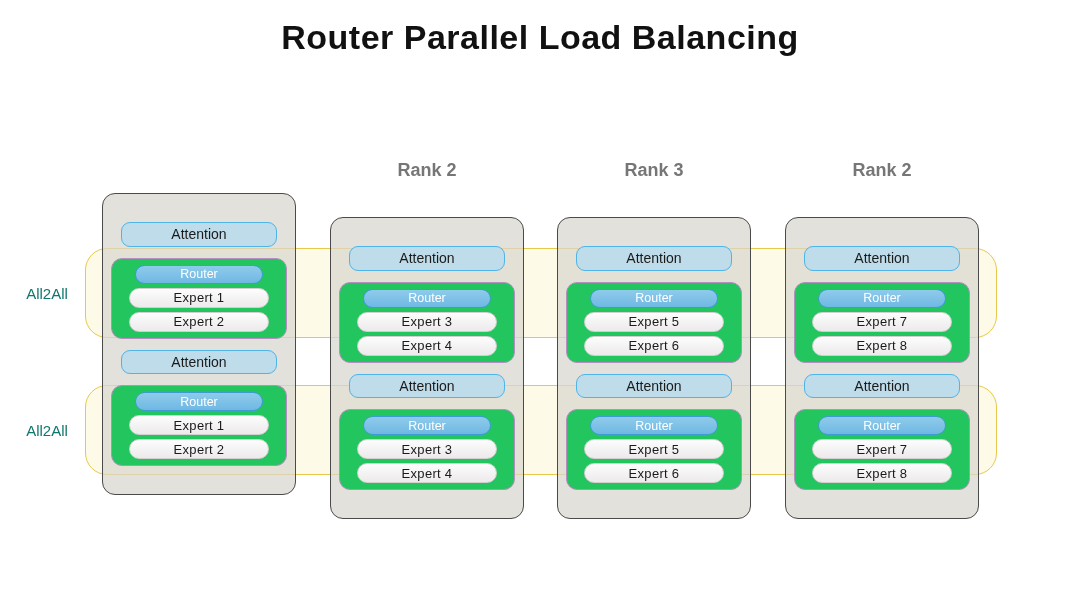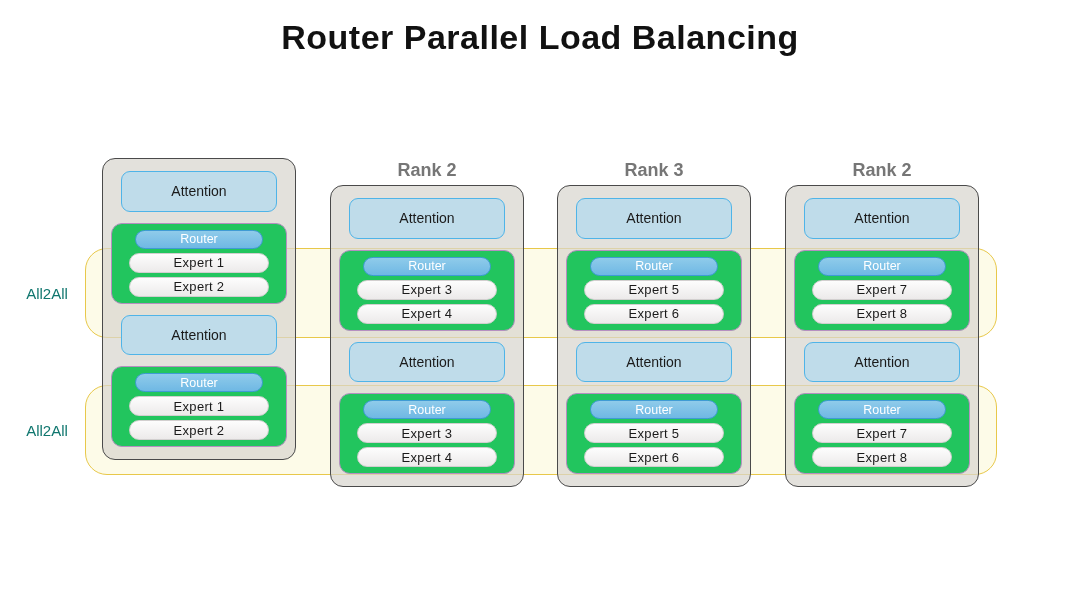--- a/index.html
+++ b/index.html
@@ -76,25 +76,26 @@
   }
 
   .rank-card {
     position: relative;
     width: 194px;
     height: 302px;
     background: rgba(216,214,206,0.72);
     border: 1.6px solid #4a4a4a;
     border-radius: 13px;
     box-sizing: border-box;
-    padding: 12px 12px;
+    padding: 28px 12px;
     display: flex;
     flex-direction: column;
     align-items: center;
     gap: 11px;
+    margin-top: 35px;
   }
 
   
   .attention {
     width: 156px;
     height: 44px;
     background: #bfdcea;
     border: 1.5px solid #4fb4e8;
     border-radius: 9px;
     box-sizing: border-box;

